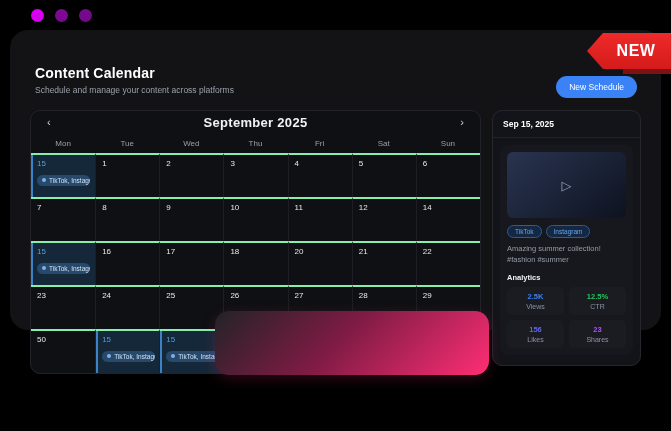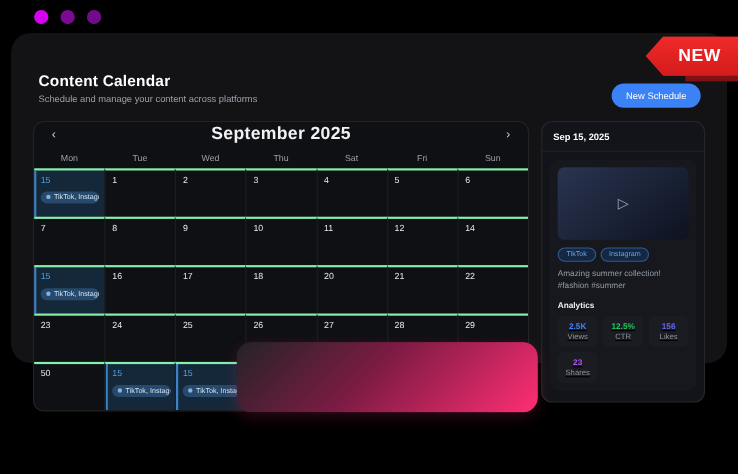--- a/index.html
+++ b/index.html
@@ -30,21 +30,21 @@
   .new-schedule-btn { position:absolute; right:24px; top:46px; background:#3b82f6; color:#fff;
     font-size:8.5px; padding:6px 13px; border-radius:999px; border:none; cursor:pointer; }
 
   
   .calendar { position:absolute; left:20px; top:80px; width:451px; height:264px;
     background:#0f1014; border:1px solid #222329; border-radius:10px; overflow:hidden; }
   .cal-header { height:22px; display:flex; align-items:center; justify-content:space-between;
     padding:0 16px; position:relative; }
   .nav-arrow { color:#cfd3da; font-size:11px; line-height:1; cursor:pointer; }
   .month-label { position:absolute; left:0; right:0; text-align:center; color:#f2f2f4;
-    font-size:16px; font-weight:bold; letter-spacing:.3px; }
+    font-size:13px; font-weight:bold; letter-spacing:.3px; }
   .dow-row { height:20px; display:grid; grid-template-columns:repeat(7,1fr); }
   .dow { color:#98a0aa; font-size:8px; display:flex; align-items:center; justify-content:center; }
   .cal-grid { display:grid; grid-template-columns:repeat(7,1fr); grid-auto-rows:44px; }
   .cell { border-top:2px solid #86efac; border-left:1px solid #1c1e23; padding:4px 2px 0 6px; overflow:hidden; }
   .cell:nth-child(7n+1){ border-left:none; }
   .daynum { font-size:8px; color:#e8e8ea; }
   .cell.event { background:#152839; box-shadow:inset 2px 0 0 #3b82c6; }
   .cell.event .daynum { color:#4e9ddd; }
   .chip { display:inline-flex; align-items:center; gap:3px; margin-top:4px; max-width:95%;
     background:#27496b; color:#cfe0f2; font-size:6.5px; padding:2px 5px; border-radius:7px;
@@ -65,21 +65,21 @@
     border-bottom:1px solid #222329; }
   .detail-card { margin:7px; background:#17181d; border-radius:8px; padding:7px; }
   .video-preview { height:66px; border-radius:6px; display:flex; align-items:center; justify-content:center;
     background:linear-gradient(140deg,#2a3450 0%,#1a2236 55%,#0e1220 100%); }
   .play-glyph { color:#97a0b5; font-size:13px; }
   .badges { display:flex; gap:4px; margin-top:7px; }
   .badge { font-size:6.5px; color:#63a4e8; background:#152741; border:1px solid #2d5c92;
     padding:2px 7px; border-radius:999px; }
   .caption { margin-top:6px; color:#949ca8; font-size:7.5px; line-height:1.45; }
   .analytics-title { margin-top:7px; color:#f0f0f2; font-size:7.5px; font-weight:bold; }
-  .stats { margin-top:5px; display:grid; grid-template-columns:1fr 1fr 1fr; gap:5px;text-decoration:underline; }
+  .stats { margin-top:5px; display:grid; grid-template-columns:1fr 1fr; gap:5px; }
   .stat { background:#1b1c22; border-radius:5px; padding:5px 2px; text-align:center; }
   .stat-value { font-size:7.5px; font-weight:bold; }
   .stat-label { font-size:7px; color:#8b93a0; margin-top:2px; }
 </style>
 </head>
 <body>
 
 <div class="stage">
 
   <div class="window-dots">
@@ -97,22 +97,22 @@
       <div class="cal-header">
         <span class="nav-arrow">‹</span>
         <span class="month-label">September 2025</span>
         <span class="nav-arrow">›</span>
       </div>
       <div class="dow-row">
         <span class="dow">Mon</span>
         <span class="dow">Tue</span>
         <span class="dow">Wed</span>
         <span class="dow">Thu</span>
+        <span class="dow">Fri</span>
         <span class="dow">Sat</span>
-        <span class="dow">Fri</span>
         <span class="dow">Sun</span>
       </div>
       <div class="cal-grid">
           <div class="cell event"><div class="daynum">15</div><div class="chip">
               <span class="chip-dot"></span>
               <span>TikTok, Instagra...</span>
             </div></div>
           <div class="cell">
             <div class="daynum">1</div>
           </div>

